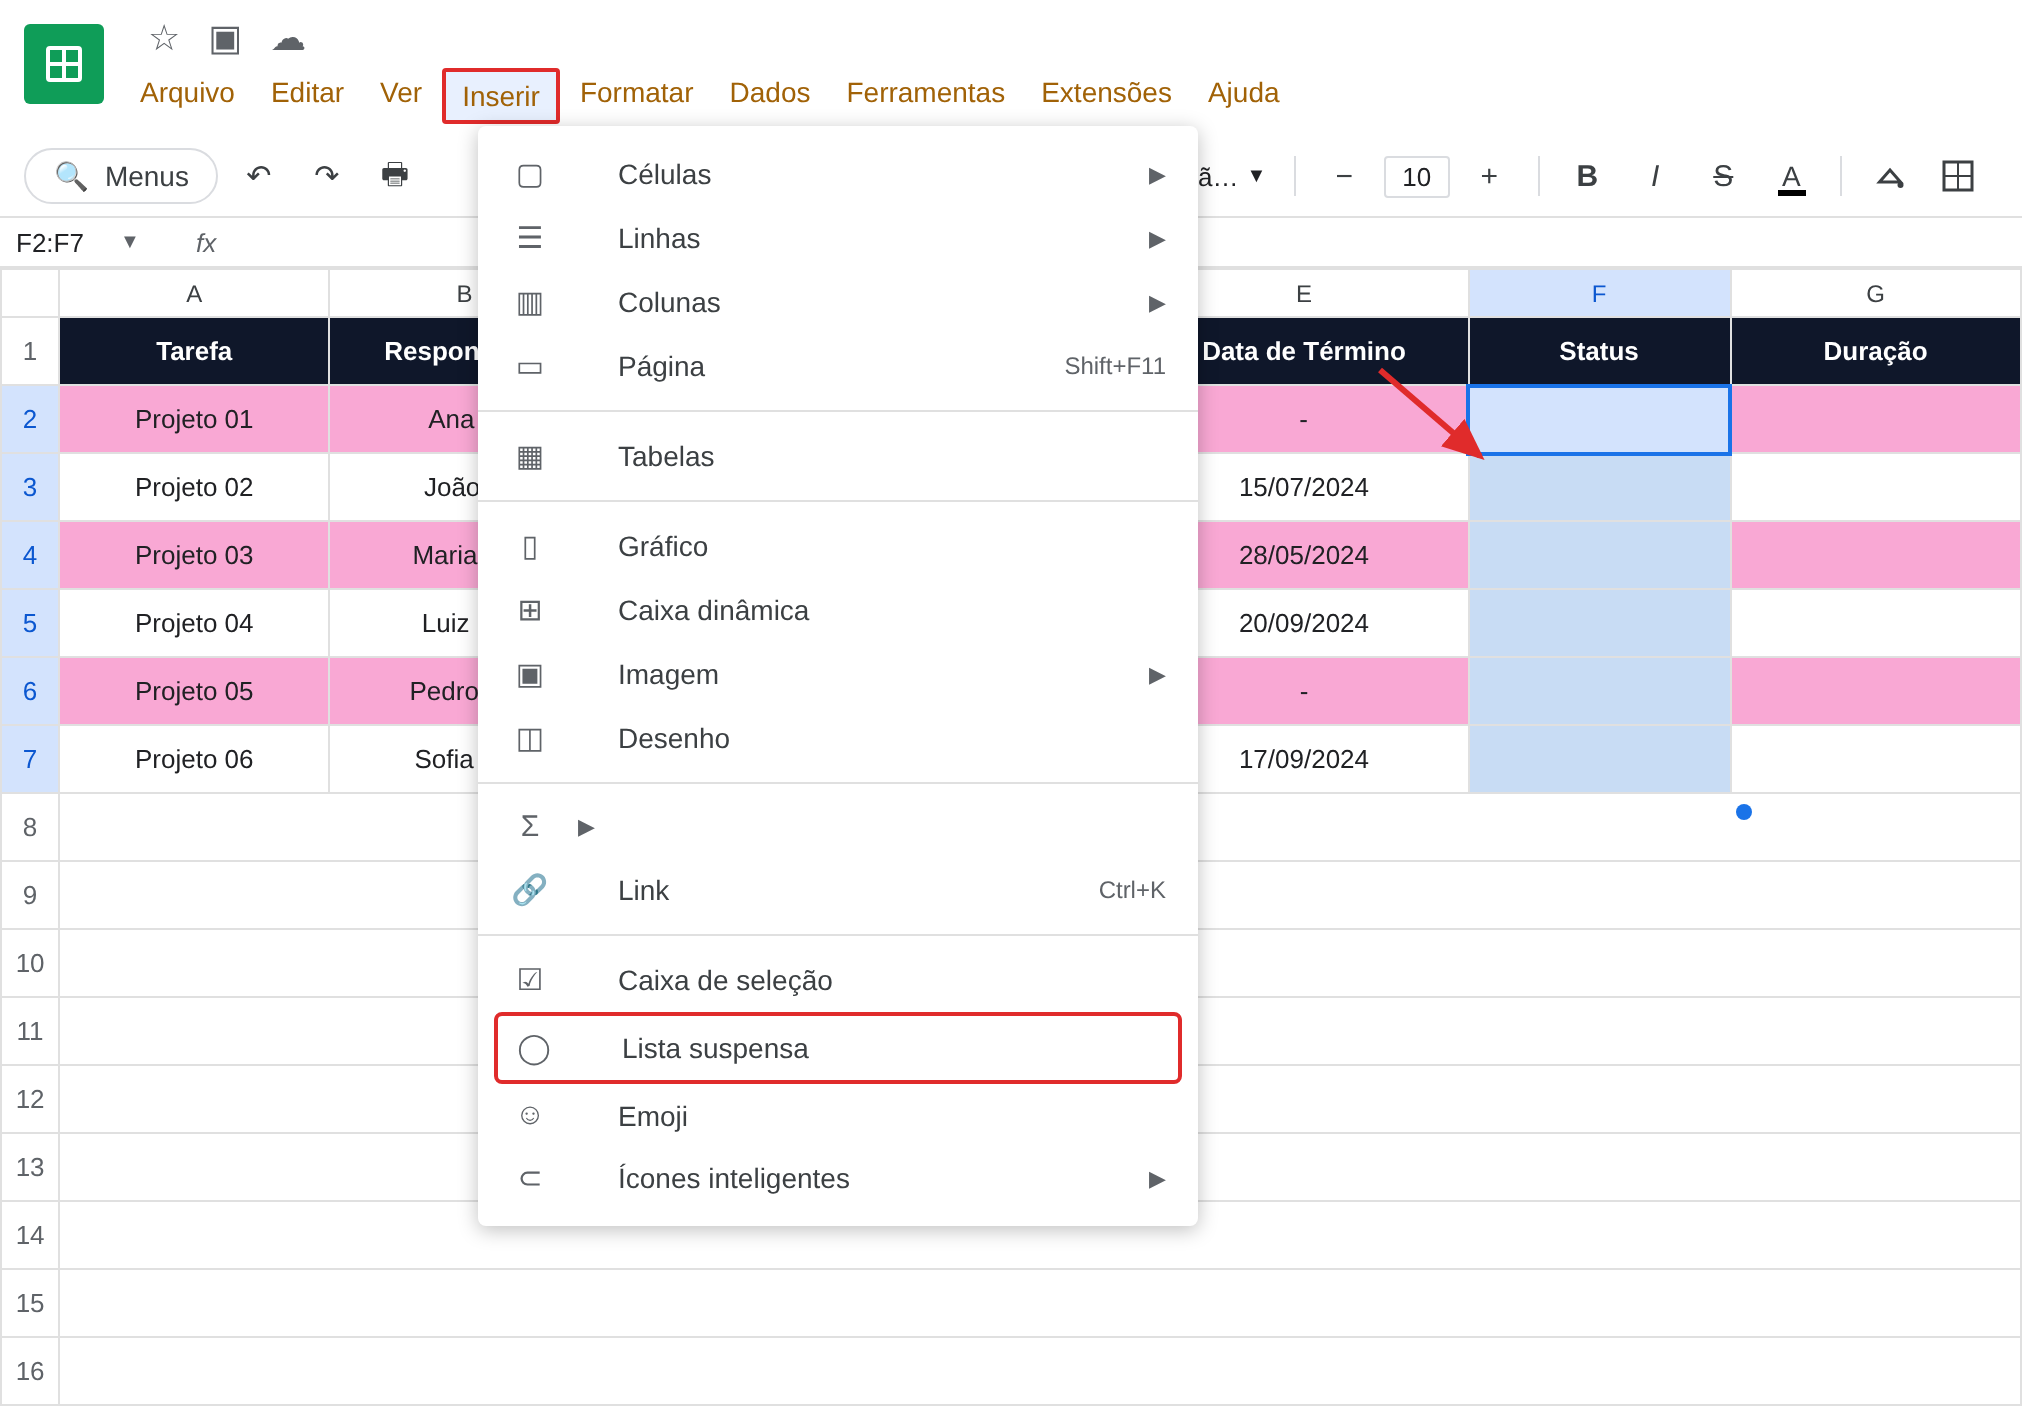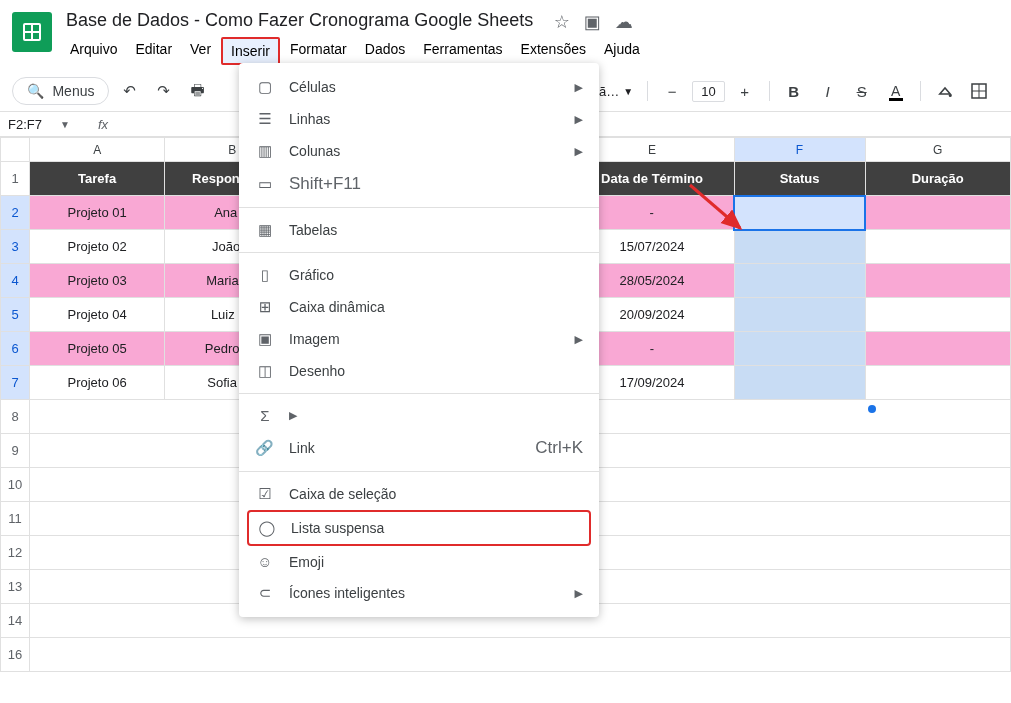--- a/index.html
+++ b/index.html
@@ -7,21 +7,21 @@
 
 .topbar { display: flex; align-items: flex-start; padding: 8px 12px 0 12px; gap: 10px; }
 .logo { width: 40px; height: 40px; background: #0f9d58; border-radius: 3px; display:flex; align-items:center; justify-content:center; margin-top:4px;}
 .logo svg { width: 24px; height: 24px; }
 .title-zone { flex: 1; }
 .doc-title { font-size: 18px; color: #202124; padding: 2px 4px; display:inline-block; }
 .title-icons { display:inline-flex; gap: 14px; margin-left: 12px; vertical-align: middle; color:#5f6368;}
 .title-icons span { font-size: 18px; }
 
 .menubar { display:flex; gap: 2px; margin-top: 4px; }
-.menubar-item { padding: 4px 8px; font-size: 14px; color: #000000; border-radius: 4px; cursor:pointer; }
+.menubar-item { padding: 4px 8px; font-size: 14px; color: #a16207; border-radius: 4px; cursor:pointer; }
 .menubar-item.active { background: #e8f0fe; border: 2px solid #e02b2b; border-radius: 2px; }
 
 .toolbar { display:flex; align-items:center; padding: 6px 12px; gap: 6px; margin-top: 6px; position: relative; z-index:1;}
 .menus-btn { display:flex; align-items:center; gap:8px; border:1px solid #dadce0; border-radius: 20px; padding: 5px 14px; font-size:14px; color:#3c4043;}
 .tb-btn { width:28px; height:28px; display:flex; align-items:center; justify-content:center; color:#3c4043; border-radius:4px; font-size:15px;}
 .tb-sep { width:1px; height:20px; background:#dadce0; margin:0 4px;}
 .font-size-box { border:1px solid #dadce0; padding:2px 8px; font-size:13px; border-radius:2px;}
 .font-sel { display:flex; align-items:center; gap:4px; font-size:13px; padding:2px 4px;}
 .strike { text-decoration: line-through;}
 .letter-A { position:relative; display:flex; flex-direction:column; align-items:center; font-size:14px; font-weight:500;}
@@ -33,32 +33,32 @@
 .namebox .arrow { font-size:10px; color:#5f6368;}
 .fx { font-style:italic; color:#5f6368; margin-left:8px;}
 
 .grid-wrap { position:relative; }
 table.grid { border-collapse: collapse; width: 100%; table-layout:fixed;}
 .grid th, .grid td { border:1px solid #e0e0e0; font-size:13px; text-align:center; height:34px; overflow:hidden; white-space:nowrap;}
 .col-header th { background:#fff; font-weight:400; color:#3c4043; font-size:12px; height:24px;}
 .col-header th.sel { background:#d3e3fd; color:#0b57d0;}
 .row-num { background:#fff; width:28px; font-size:11px; color:#5f6368;}
 .row-num.sel { background:#d3e3fd; color:#0b57d0;}
-.hdr-cell { background:#404040; color:#fff; font-weight:600; font-size:14px;}
+.hdr-cell { background:#0f172a; color:#fff; font-weight:600; font-size:14px;}
 .data-alt { background:#f9a8d4;}
 .sel-cell { background:#c8dcf4 !important;}
 .sel-cell-first { background:#d3e3fd !important; border:2px solid #1a73e8 !important;}
 .dragdot { width:8px; height:8px; background:#1a73e8; border-radius:50%; position:absolute;}
 
 
 .dropdown { position:absolute; left:239px; top:63px; width:360px; background:#fff; box-shadow: 0 2px 10px rgba(0,0,0,0.25); border-radius:4px; padding:8px 0; z-index:100; font-size:14px;}
 .ditem { display:flex; align-items:center; padding: 7px 16px 7px 16px; gap: 14px; color:#3c4043; cursor:pointer; position:relative;}
 .ditem .ico { width:20px; display:flex; justify-content:center; color:#5f6368; font-size:15px;}
-.ditem .lbl { flex:1; }
-.ditem .shortcut { color:#5f6368; font-size:17px;}
+.ditem .lbl { flex:1;margin-left:20px; }
+.ditem .shortcut { color:#5f6368; font-size:12px;}
 .ditem .sub { color:#5f6368; font-size:11px;}
 .dsep { height:1px; background:#e0e0e0; margin:6px 0;}
 .highlight-red { border:2.5px solid #e02b2b; border-radius:4px; margin: 0 8px;}
 
 .red-arrow { position:absolute; z-index:200; pointer-events:none;}
 
 .col-row { width:28px;}
 .col-a { width:130px;}
 .col-b { width:130px;}
 .col-c { width:130px;}
@@ -72,21 +72,20 @@
 
 <div class="topbar">
   <div class="logo">
     <svg viewBox="0 0 24 24" fill="#fff">
         <rect x="4" y="4" width="16" height="16" rx="1" fill="none" stroke="#fff" stroke-width="2"></rect>
         <line x1="4" y1="12" x2="20" y2="12" stroke="#fff" stroke-width="2"></line>
         <line x1="12" y1="4" x2="12" y2="20" stroke="#fff" stroke-width="2"></line>
       </svg>
   </div>
   <div class="title-zone">
-    <span class="doc-title">Base de Dados - Como Fazer Cronograma Google Sheets</span>
     <span class="title-icons">
       <span>☆</span>
       <span>▣</span>
       <span>☁</span>
     </span>
     <div class="menubar">
       <div class="menubar-item">Arquivo</div>
       <div class="menubar-item">Editar</div>
       <div class="menubar-item">Ver</div>
       <div class="menubar-item active">Inserir</div>
@@ -269,20 +268,24 @@
         </tr>
 <tr>
           <td class="row-num">13</td>
           <td colspan="7"></td>
         </tr>
 <tr>
           <td class="row-num">14</td>
           <td colspan="7"></td>
         </tr>
 <tr>
+          <td class="row-num">15</td>
+          <td colspan="7"></td>
+        </tr>
+<tr>
           <td class="row-num">16</td>
           <td colspan="7"></td>
         </tr>
 
 </tbody>
     </table>
 <div class="dragdot" style="left:868px; top:268px;"></div>
 </div>
 
 <div class="dropdown">
@@ -296,20 +299,21 @@
     <span class="lbl">Linhas</span>
     <span class="sub">▶</span>
   </div>
   <div class="ditem">
     <span class="ico">▥</span>
     <span class="lbl">Colunas</span>
     <span class="sub">▶</span>
   </div>
   <div class="ditem">
     <span class="ico">▭</span>
+    <span class="lbl">Página</span>
     <span class="shortcut">Shift+F11</span>
   </div>
   <div class="dsep"></div>
   <div class="ditem">
     <span class="ico">▦</span>
     <span class="lbl">Tabelas</span>
   </div>
   <div class="dsep"></div>
   <div class="ditem">
     <span class="ico">▯</span>

